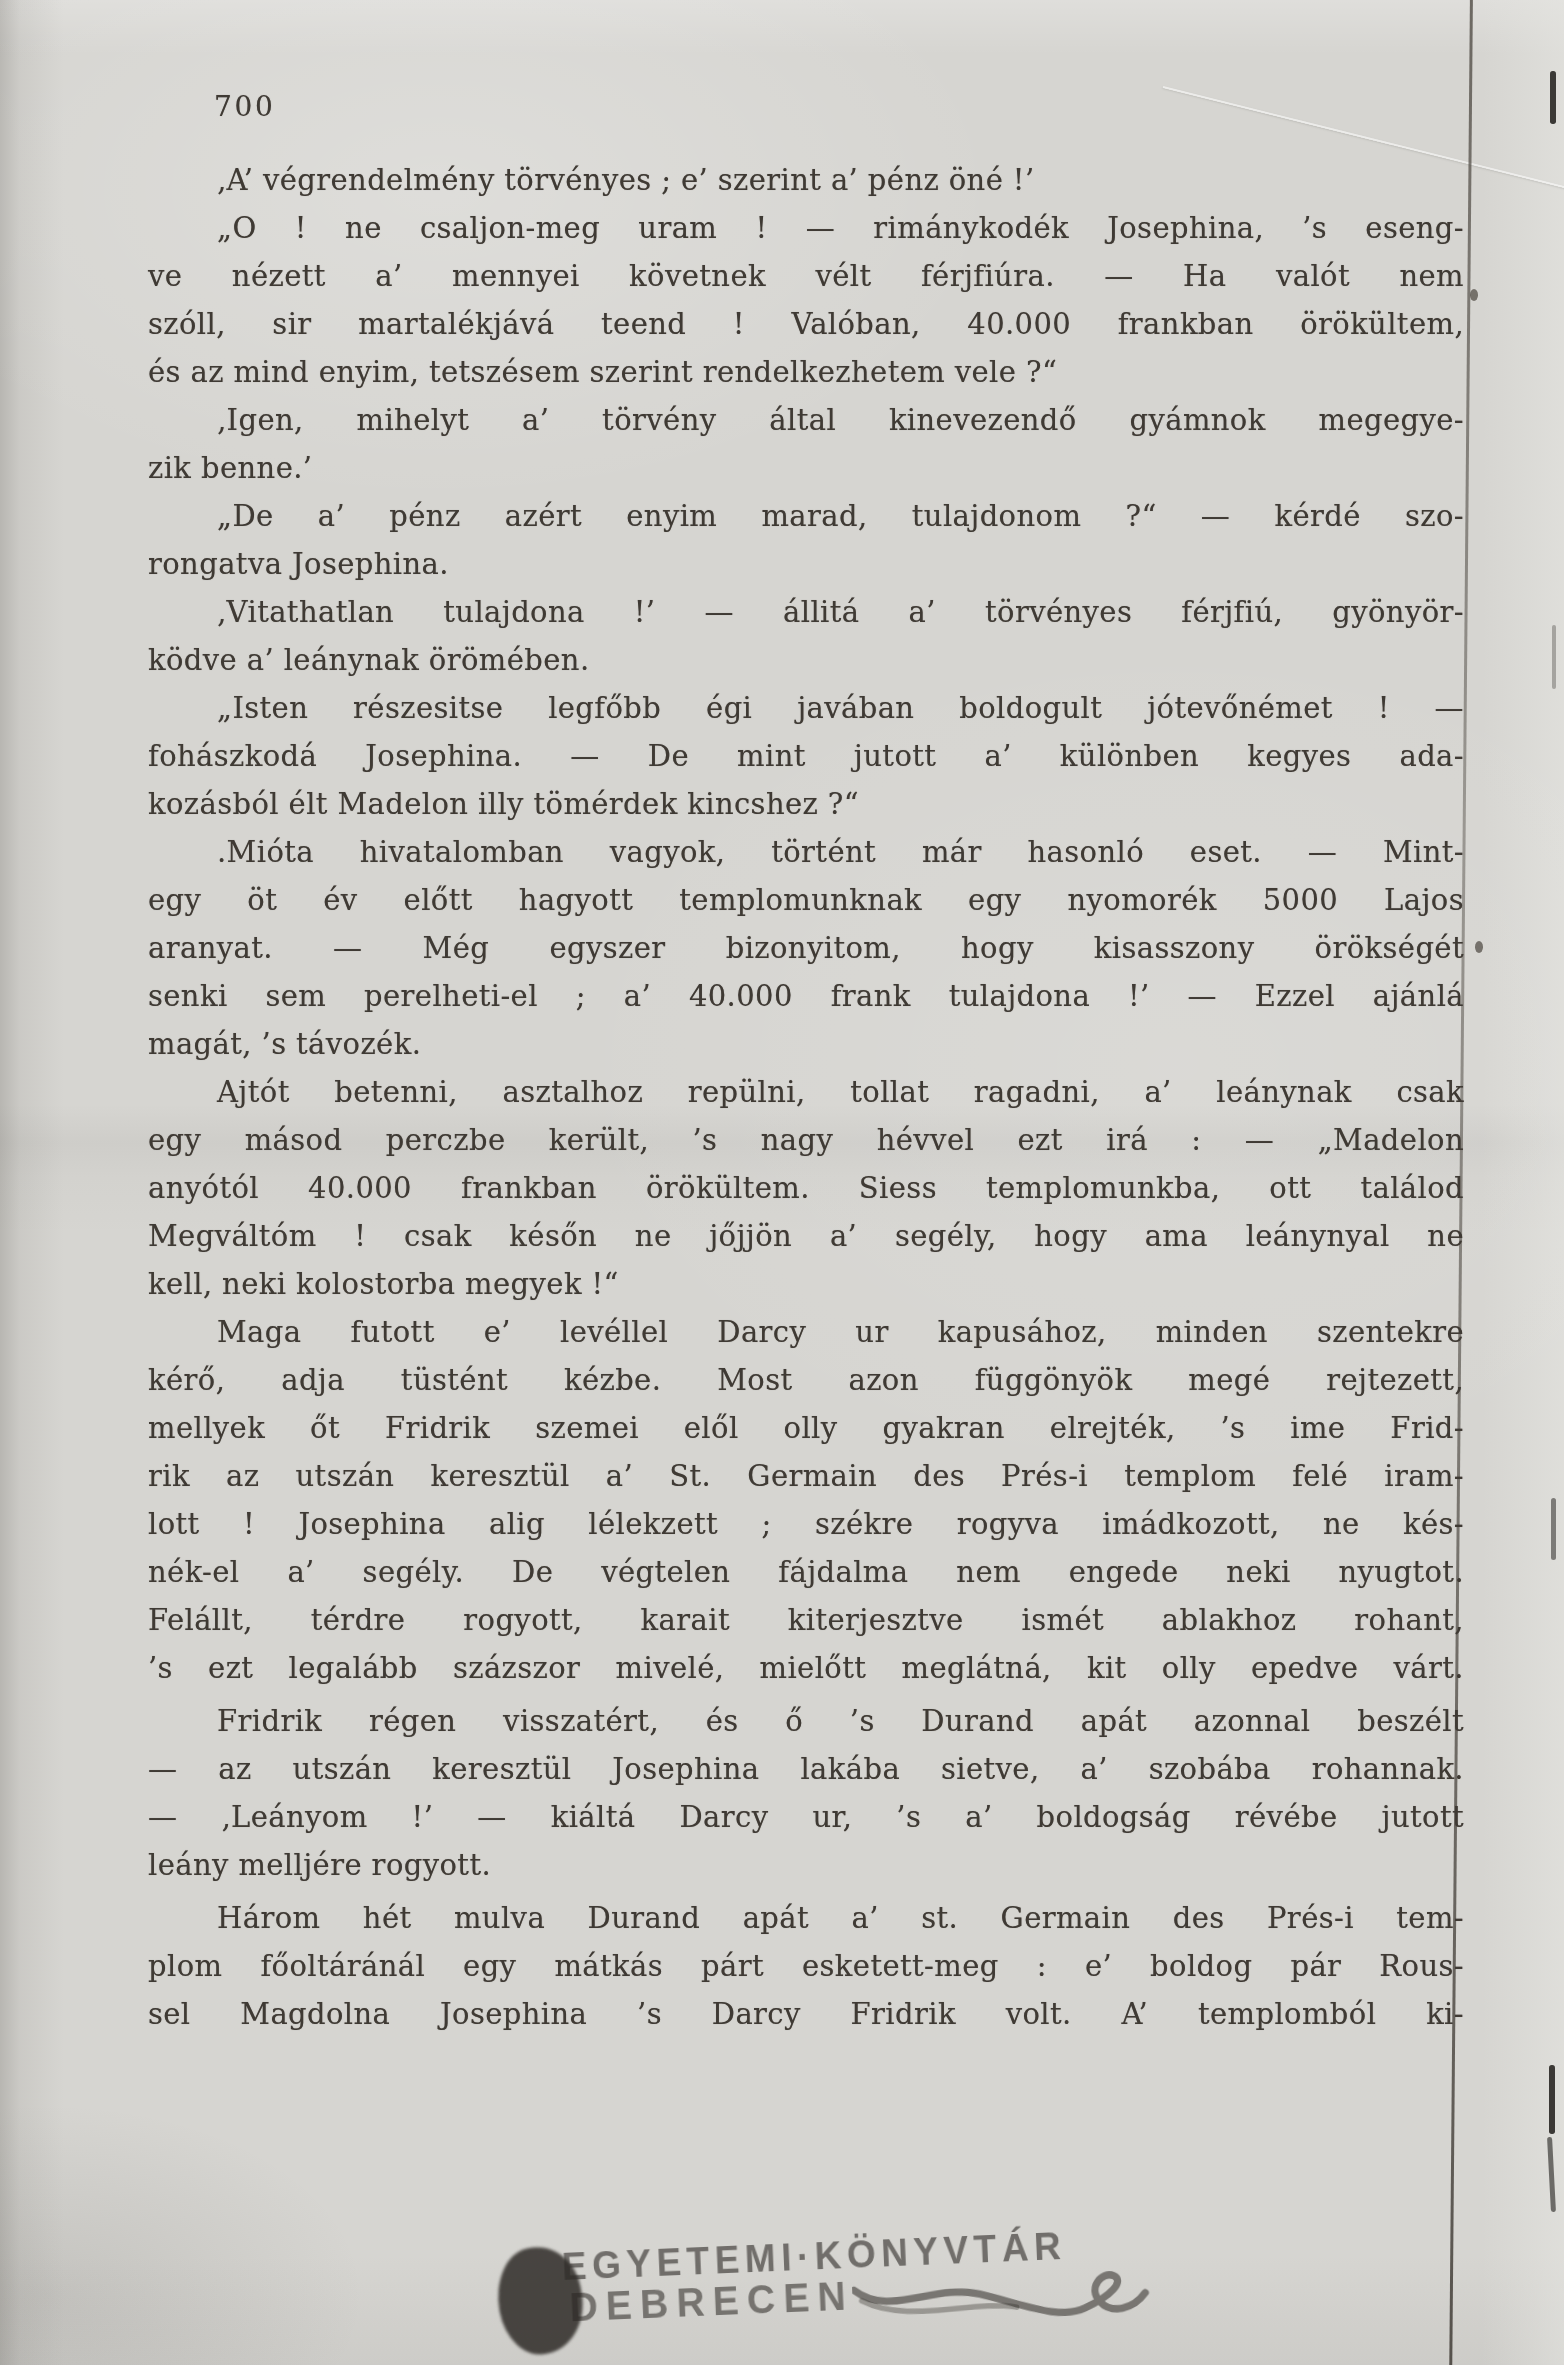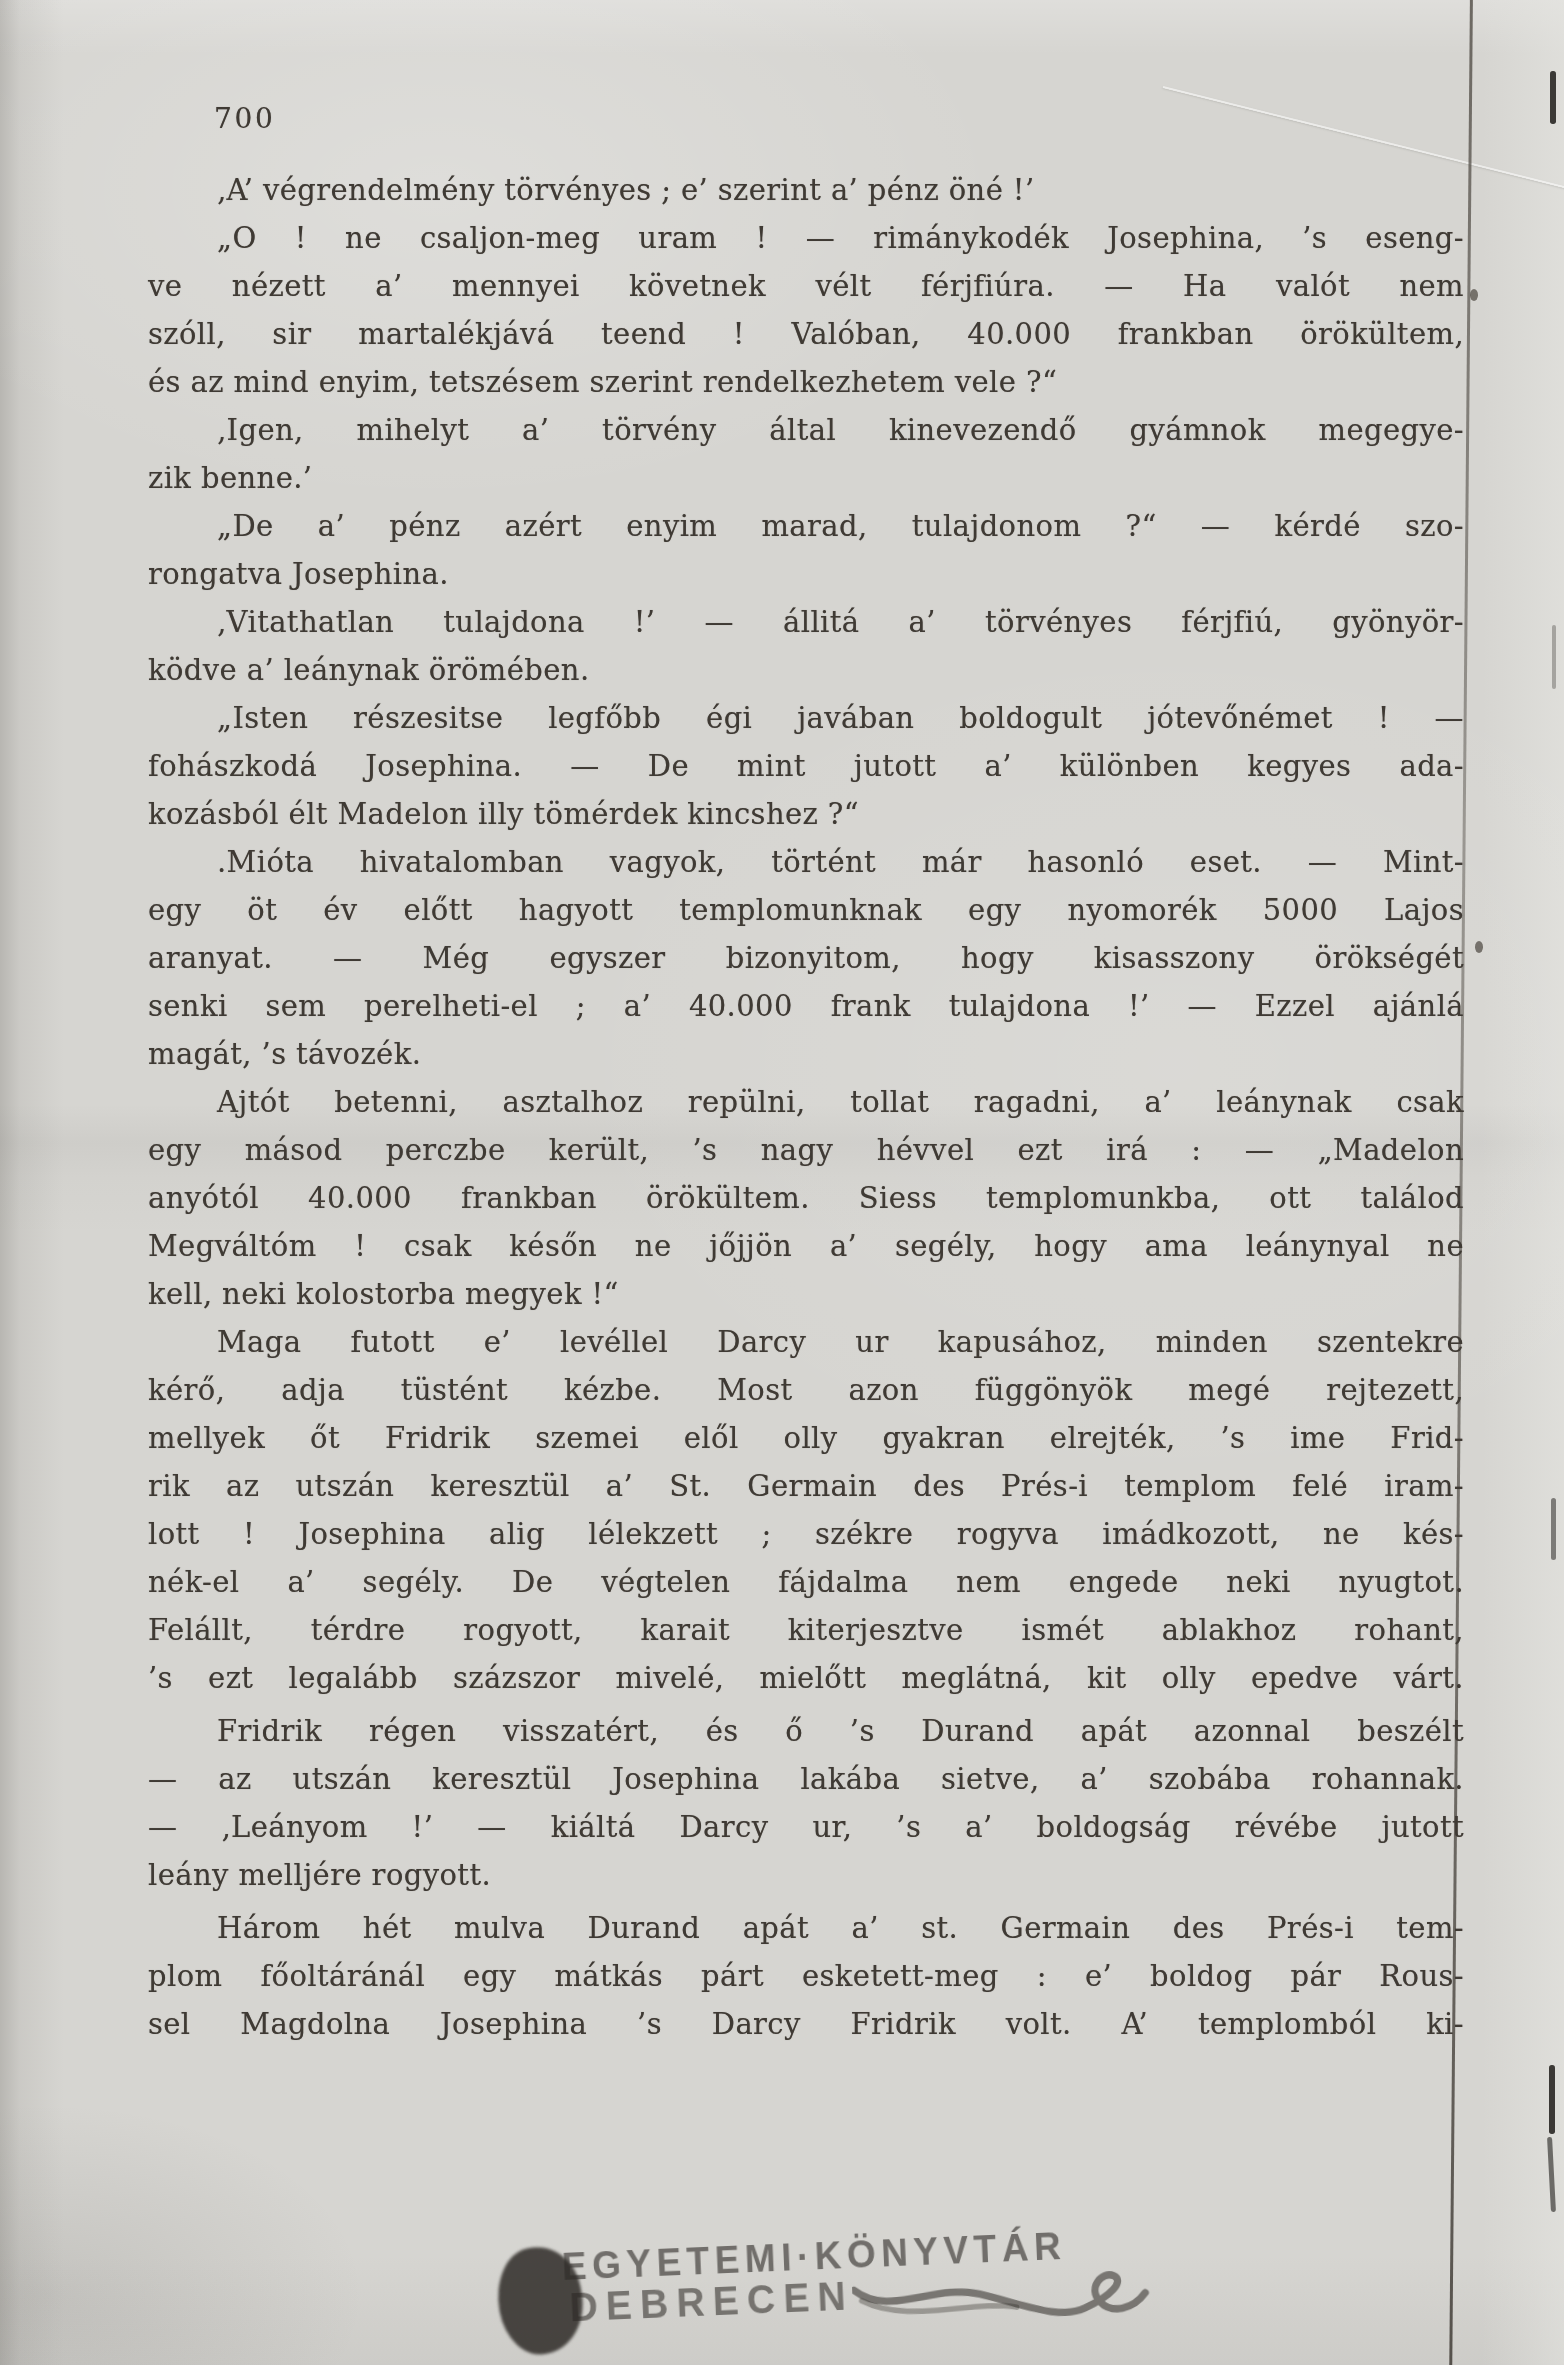--- a/index.html
+++ b/index.html
@@ -28,26 +28,26 @@
   }
   .thread-line{
     position:absolute;left:1470px;top:-11px;width:2.7px;height:2399px;
     background:linear-gradient(180deg, rgba(70,65,58,0.75), rgba(80,75,68,0.45) 35%, rgba(70,65,58,0.7) 70%, rgba(55,50,44,0.8));
     transform:rotate(0.5deg);transform-origin:top center;pointer-events:none;
   }
   .thread-knot{position:absolute;width:8.2px;height:11.8px;border-radius:50%;background:rgba(75,70,63,0.7);pointer-events:none;}
   .edge-mark{position:absolute;background:rgba(30,28,25,0.85);border-radius:2.7px;pointer-events:none;}
 
   .page-number{
-    position:absolute;left:214px;top:102px;
+    position:absolute;left:214px;top:90px;
     font-size:28px;letter-spacing:2.7px;color:var(--ink,#3f3a34);
     text-shadow:0 0 0.7px rgba(63,58,52,0.55);
   }
   .text-block{
-    position:absolute;left:148px;top:166px;width:1316px;
+    position:absolute;left:148px;top:156px;width:1316px;
     font-size:29px;color:var(--ink,#3f3a34);
     letter-spacing:0.4px;
     text-shadow:0 0 0.7px rgba(63,58,52,0.5);
   }
   .text-block .line{height:48px;line-height:48px;text-align:left;}
   .text-block .line.j{text-align:justify;text-align-last:justify;}
   .text-block .line.in{padding-left:69px;}
   .text-block .line.gap{margin-top:5px;}
 
   

